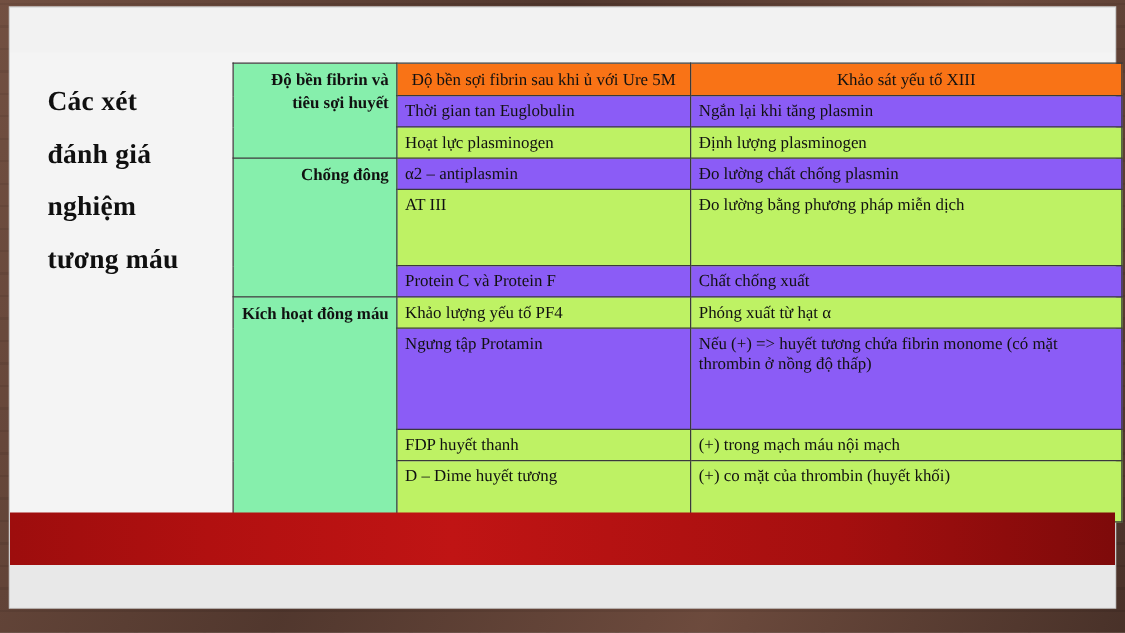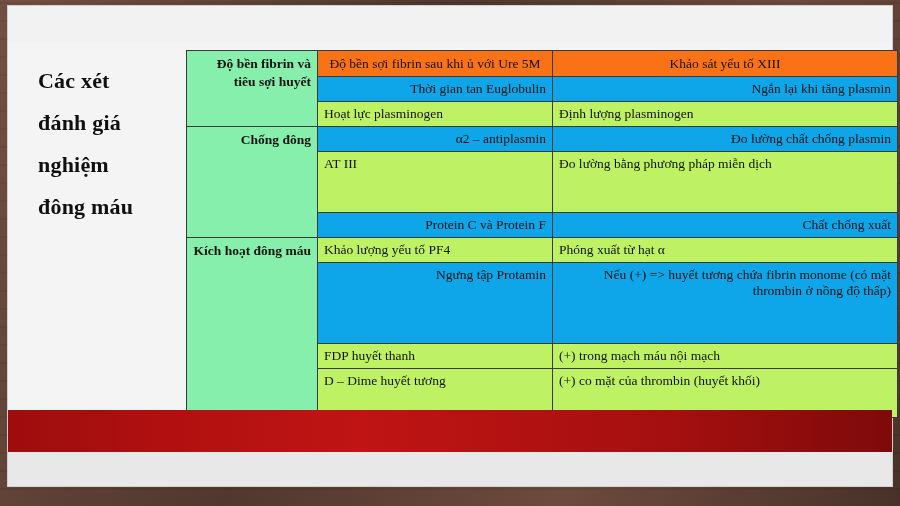--- a/index.html
+++ b/index.html
@@ -100,35 +100,35 @@
     font-weight: normal;
     font-size: 13.5px;
     line-height: 17px;
     background: #f97316;
     padding: 6px 6px;
   }
   td.c1 { width: 222px; }
   td.c2 { width: 332px; }
   th.h1 { width: 222px; }
   th.h2 { width: 332px; }
-  tr.shade td:not(.rowhead) { background: #0ea5e9; text-align: right; }
+  tr.shade td:not(.rowhead) { background: #8b5cf6; }
   tr.plain td:not(.rowhead) { background: #bef264; }
 </style>
 </head>
 <body>
 
 <div class="slide">
   <div class="slide-inner">
     <div class="white-area">
 
       <div class="title">
         <div>Các xét</div>
         <div>đánh giá</div>
         <div>nghiệm</div>
-        <div>đông máu</div>
+        <div>tương máu</div>
       </div>
 
       <table class="main">
         <tbody>
           <tr>
             <td class="rowhead" rowspan="3">Độ bền fibrin và tiêu sợi huyết</td>
             <th class="colhead h1">Độ bền sợi fibrin sau khi ủ với Ure 5M</th>
             <th class="colhead h2">Khảo sát yếu tố XIII</th>
           </tr>
 

